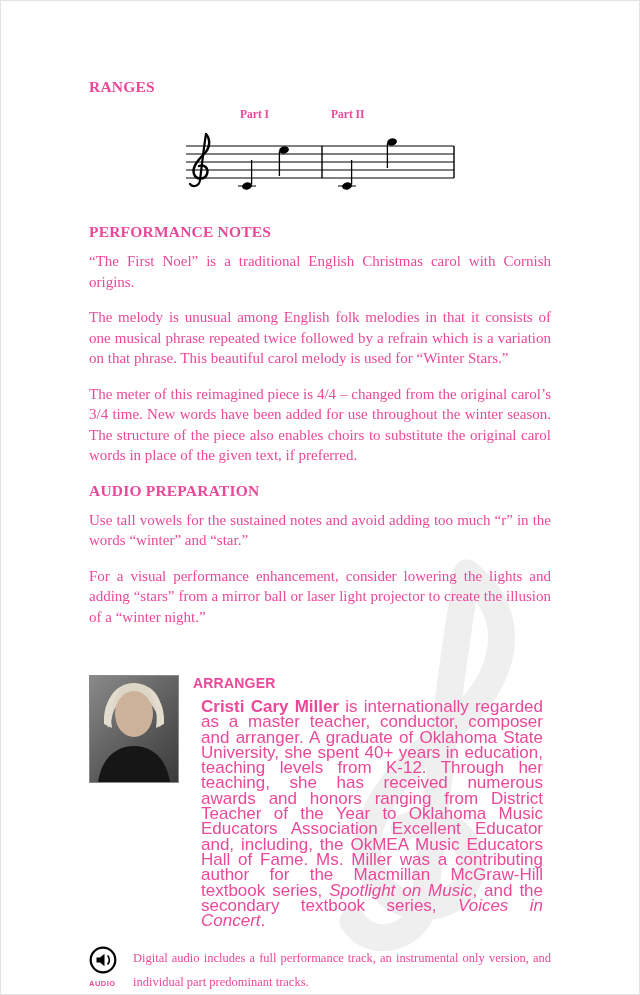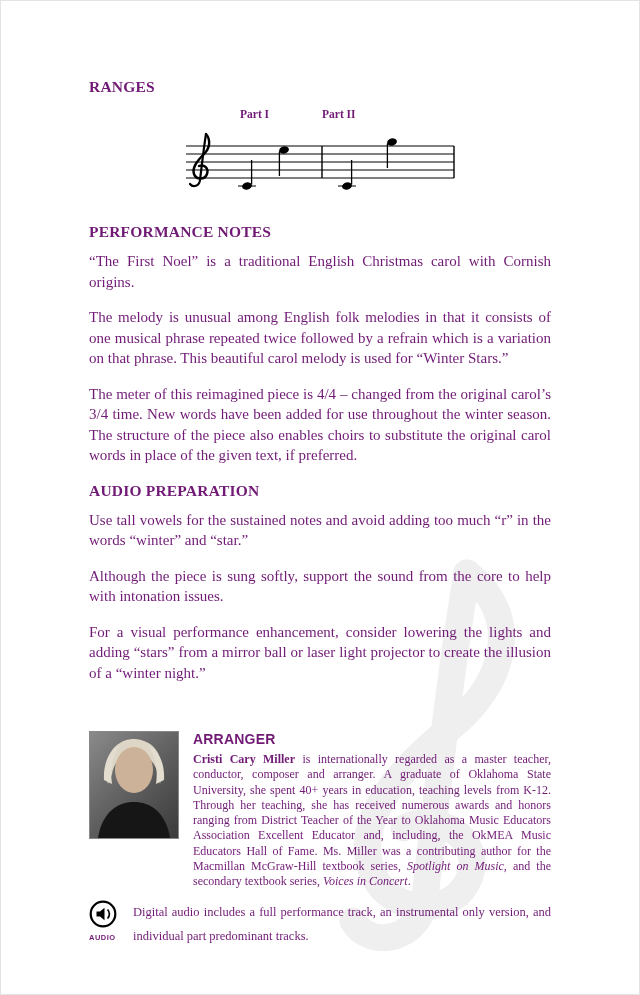--- a/index.html
+++ b/index.html
@@ -1,37 +1,37 @@
 <!DOCTYPE html>
 <html><head>
 <meta charset="utf-8">
 <style>
   html,body{margin:0;padding:0;background:#fff;}
   .page{
     width:640px;height:995px;position:relative;background:#fff;
-    font-family:"Liberation Serif",serif;color:#701a75;
+    font-family:"Liberation Serif",serif;color:#ec4899;
     overflow:hidden;border:1px solid #e3e3e3;box-sizing:border-box;
   }
   .watermark{position:absolute;left:280px;top:555px;z-index:0;}
   .content{position:relative;z-index:1;padding:76px 88px 0 88px;}
   h2.sect{font-size:15.5px;line-height:19px;font-weight:700;margin:0 0 10px 0;letter-spacing:.2px;}
   p.body{font-size:15px;line-height:20.5px;margin:0 0 15px 0;text-align:justify;}
   .staff-wrap{position:relative;width:280px;margin:12px auto 18px auto;height:96px;}
   .part-label{position:absolute;top:0;font-size:11.5px;font-weight:700;}
   .part-label.p1{left:60px;}
-  .part-label.p2{left:142px;}
+  .part-label.p2{left:151px;}
   .staff-svg{position:absolute;left:0;top:14px;}
   .perf-heading{margin-top:6px;margin-bottom:6px;}
   .choral-heading{margin-top:22px;margin-bottom:6px;}
   .arranger{display:flex;gap:14px;margin-top:48px;}
   .photo{width:88px;height:106px;flex:0 0 auto;border:1px solid #888;
     background:linear-gradient(135deg,#8a8a8a 0%,#5c5c5c 55%,#3a3a3a 100%);}
   .arr-col{flex:1;}
   .arr-col h3{font-family:"Liberation Sans",sans-serif;font-size:14px;font-weight:700;margin:0 0 5px 0;letter-spacing:.2px;}
-  p.bio{font-family:Liberation Serif, serif;font-size:12px;line-height:15.3px;margin:0;text-align:justify;}
+  p.bio{font-family:Liberation Sans, sans-serif;font-size:17px;line-height:15.3px;margin:8px;text-align:justify;}
   .audio-row{display:flex;gap:10px;margin-top:10px;align-items:flex-start;}
   .audio-col{width:34px;flex:0 0 auto;text-align:left;}
   .audio-label{font-family:"Liberation Sans",sans-serif;font-size:7.5px;font-weight:700;letter-spacing:.5px;margin-top:1px;}
   p.audio-note{font-size:12.5px;line-height:24px;margin:0;text-align:justify;flex:1;}
 </style>
 </head>
 <body>
 
 <div class="page">
 
@@ -87,21 +87,20 @@
       </svg>
     </div>
 
     <h2 class="sect perf-heading">PERFORMANCE NOTES</h2>
     <p class="body">“The First Noel” is a traditional English Christmas carol with Cornish origins.</p>
     <p class="body">The melody is unusual among English folk melodies in that it consists of one musical phrase repeated twice followed by a refrain which is a variation on that phrase. This beautiful carol melody is used for “Winter Stars.”</p>
     <p class="body">The meter of this reimagined piece is 4/4 – changed from the original carol’s 3/4 time. New words have been added for use throughout the winter season. The structure of the piece also enables choirs to substitute the original carol words in place of the given text, if preferred.</p>
 
     <h2 class="sect choral-heading">AUDIO PREPARATION</h2>
     <p class="body">Use tall vowels for the sustained notes and avoid adding too much “r” in the words “winter” and “star.”</p>
-    <p class="body">Although the piece is sung softly, support the sound from the core to help with intonation issues.</p>
     <p class="body">For a visual performance enhancement, consider lowering the lights and adding “stars” from a mirror ball or laser light projector to create the illusion of a “winter night.”</p>
 
     <div class="arranger">
       <div class="photo">
         <svg width="88" height="106" viewBox="0 0 88 106">
           <path d="M18 52 C10 20 30 6 45 7 C64 9 76 22 70 52 C68 34 60 24 50 21 C36 17 24 28 22 42 Z" fill="#ddd6c6"></path>
           <ellipse cx="44" cy="38" rx="19" ry="23" fill="#cdb29a"></ellipse>
           <path d="M14 48 C13 30 20 18 30 13 C22 24 20 38 22 52 Z" fill="#e3ddcf"></path>
           <path d="M74 48 C75 30 68 18 58 13 C66 24 68 38 66 52 Z" fill="#e3ddcf"></path>
           <path d="M8 106 C12 80 28 70 44 70 C60 70 76 80 80 106 Z" fill="#161616"></path>

